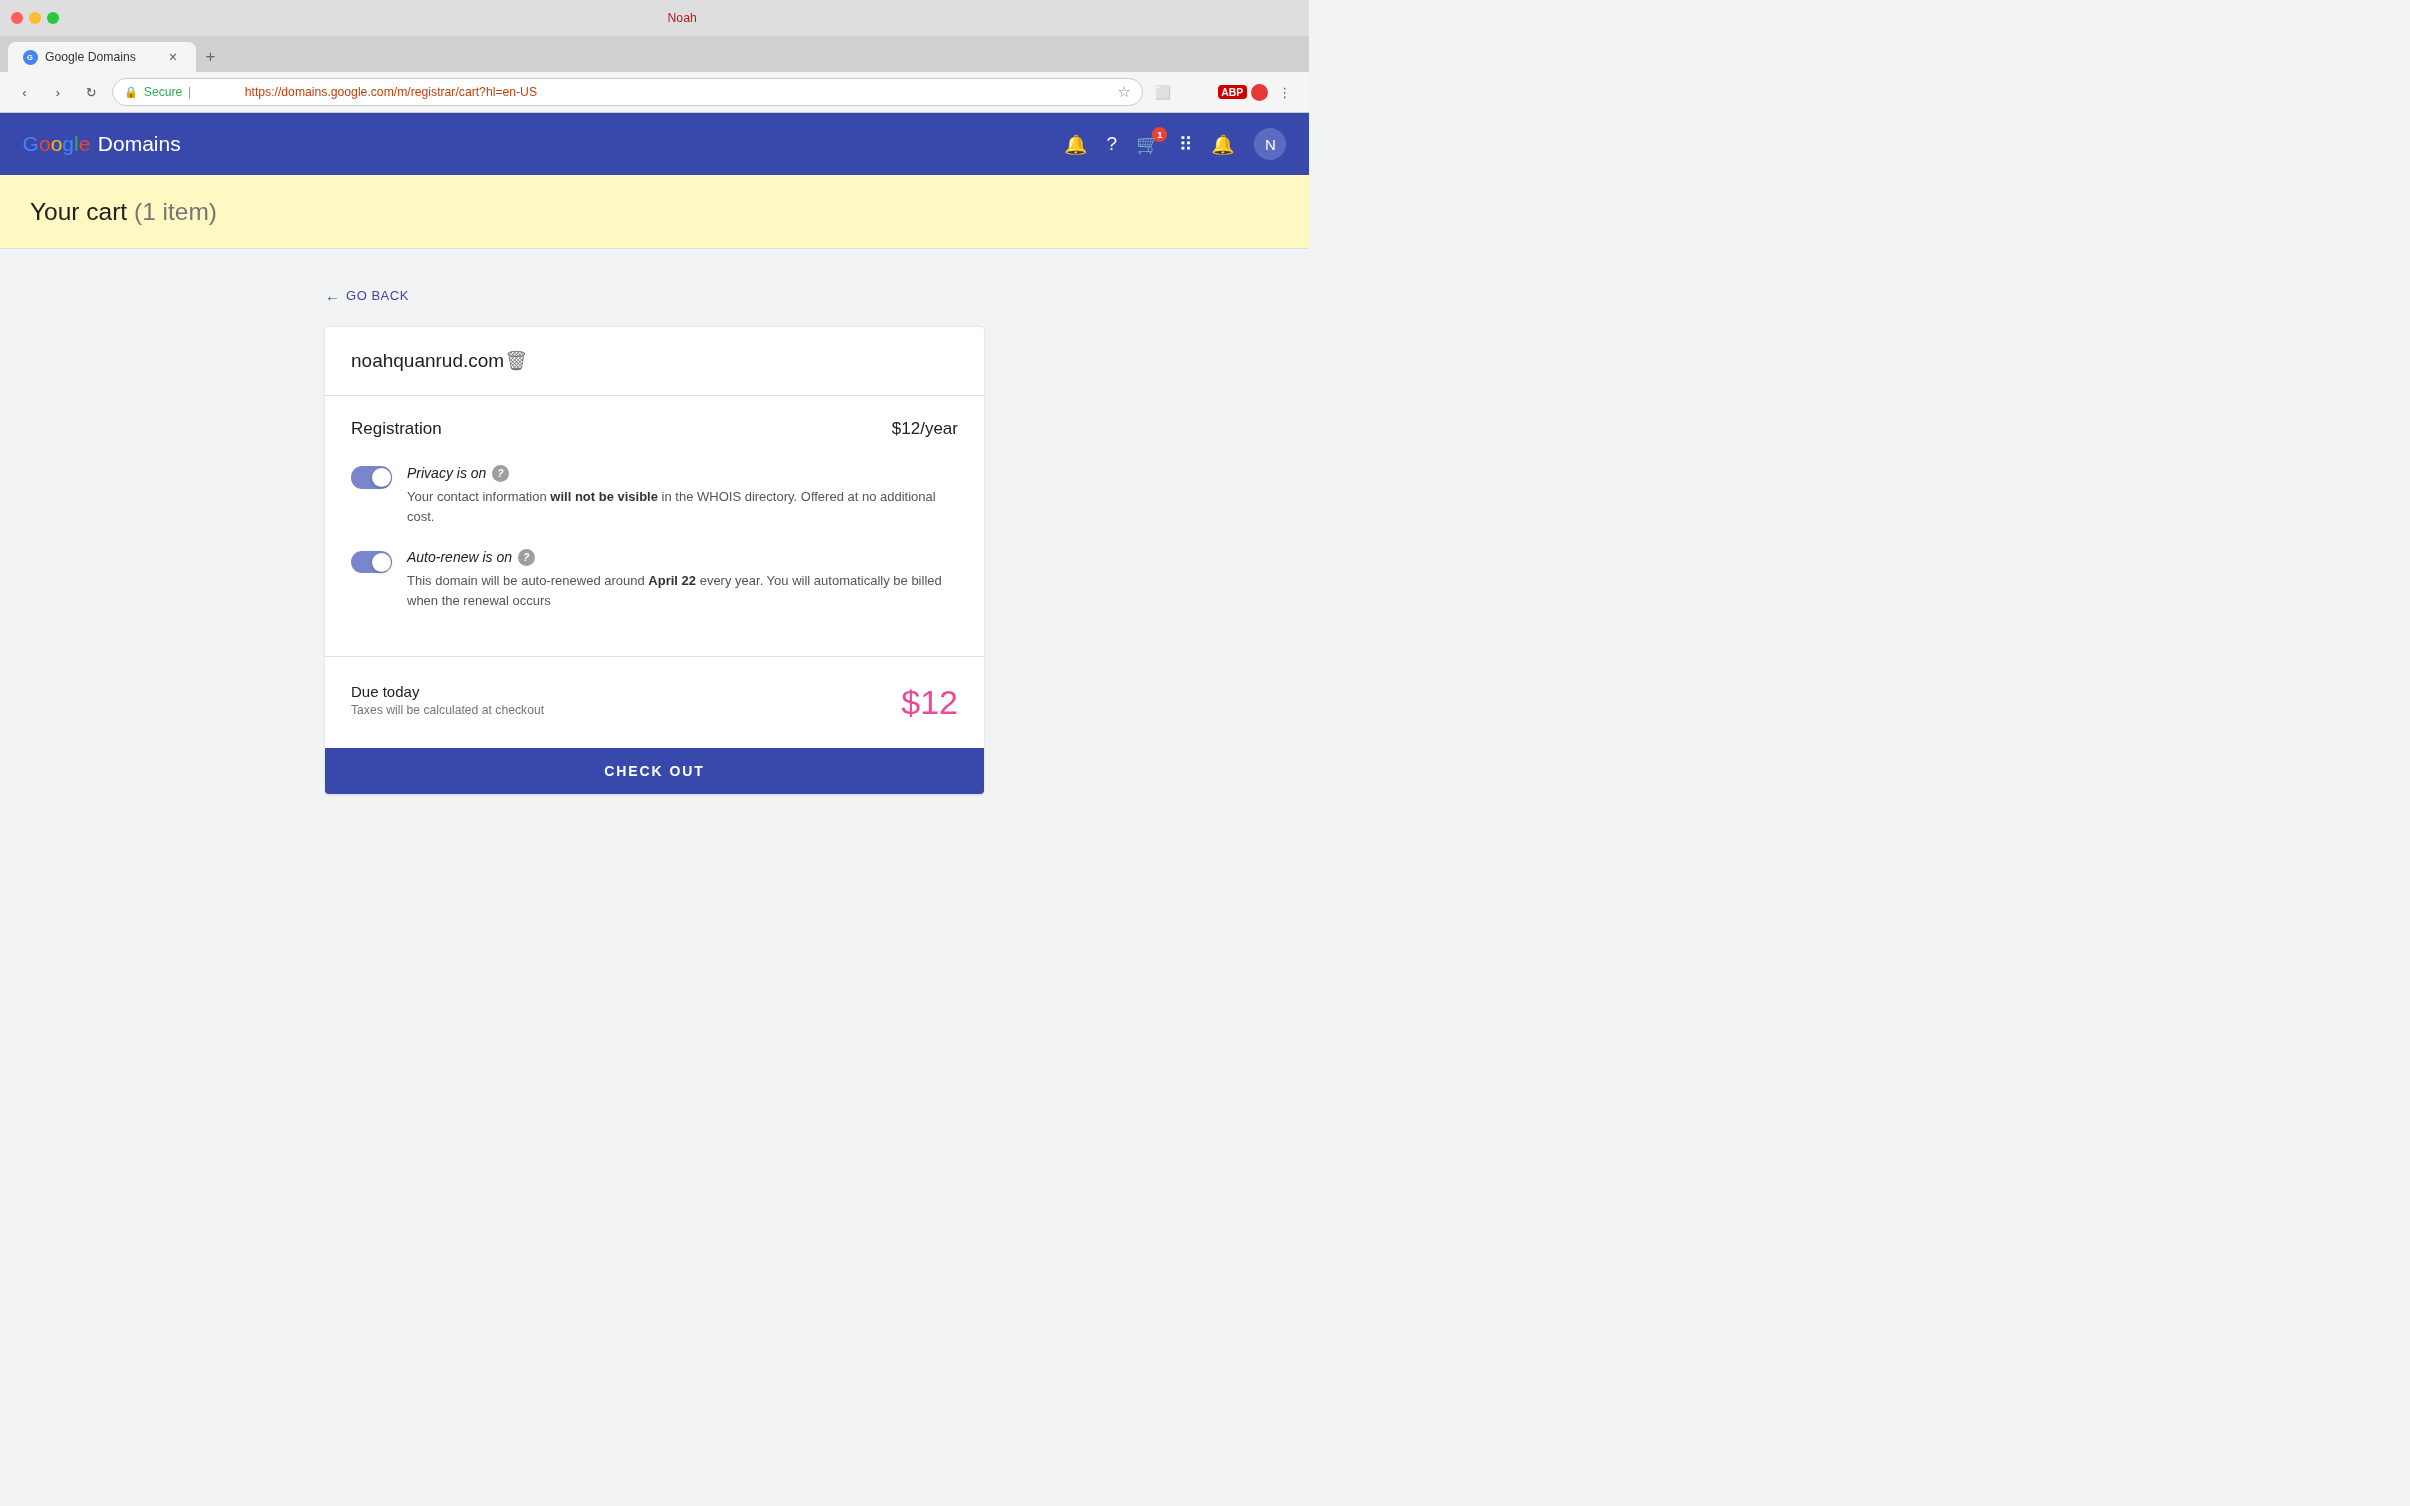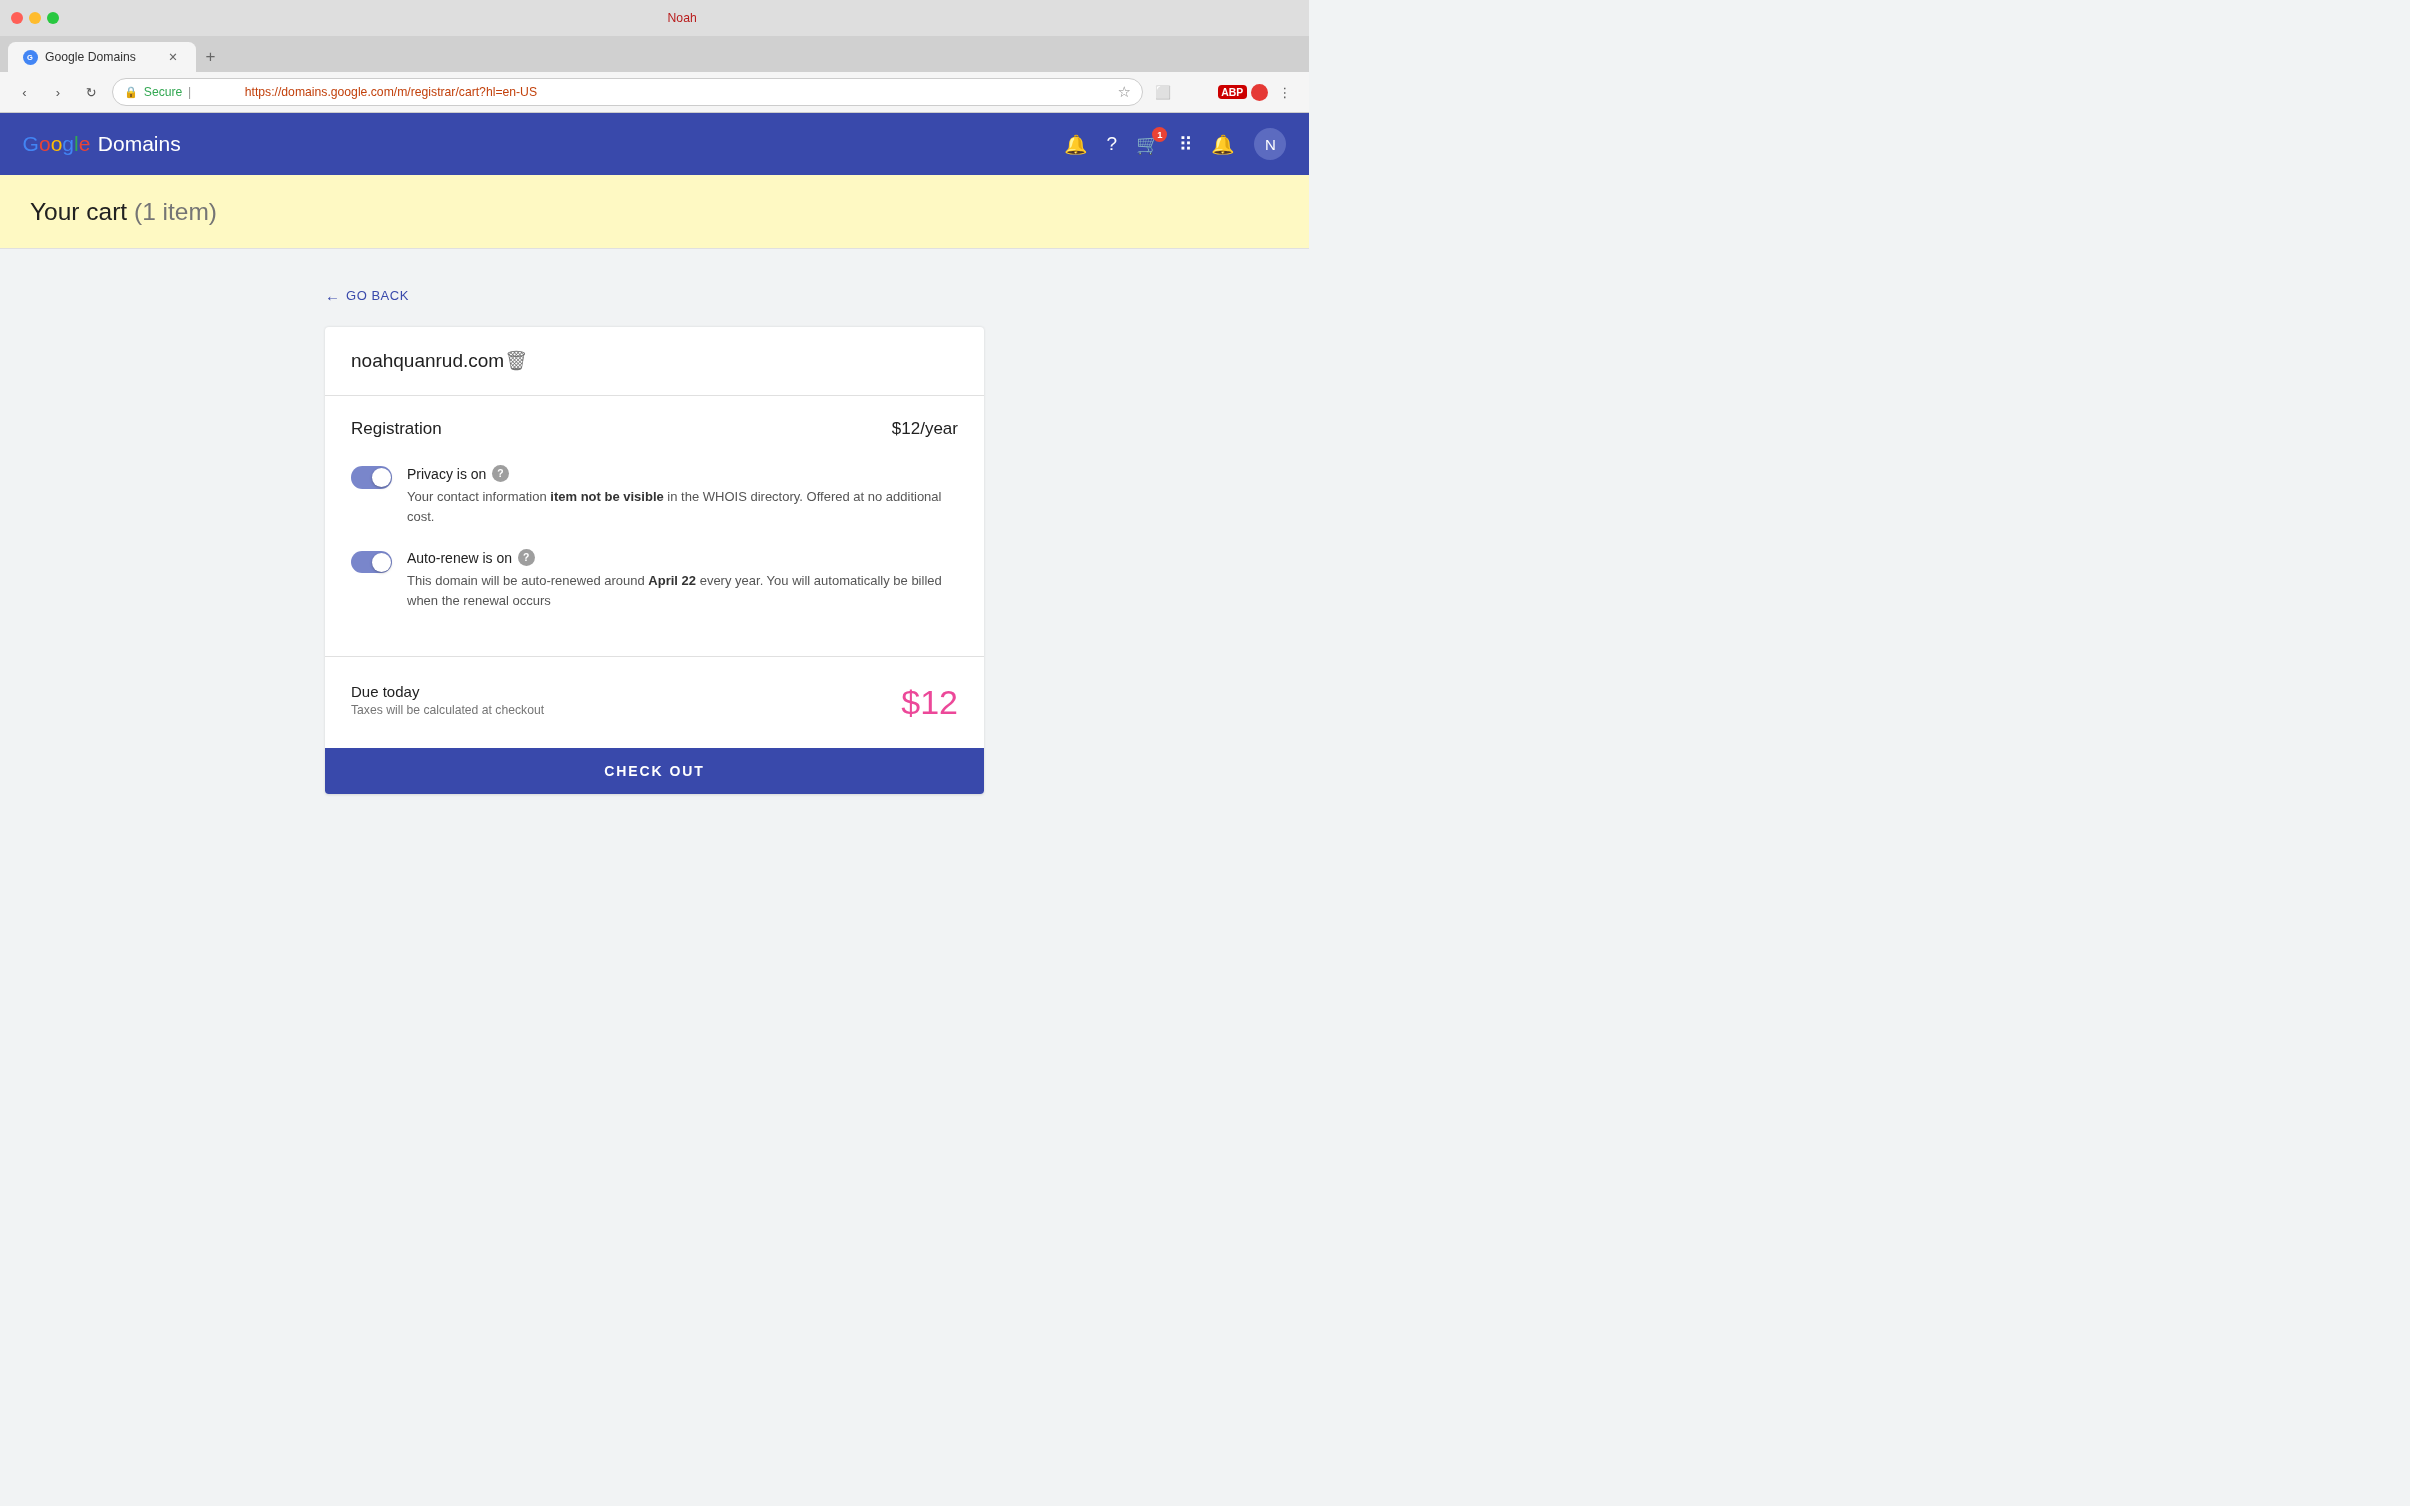--- a/index.html
+++ b/index.html
@@ -296,22 +296,23 @@
       left: 1.9px;
     }
     .toggle-info {
       flex: 1;
     }
     .toggle-title {
       font-size: 14px;
       color: #212121;
       margin-bottom: 5.6px;
       display: flex;
-      align-items: flex-end;
+      align-items: flex-start;
       gap: 5.6px;
+      font-style: italic;
     }
     .help-icon {
       width: 17px; height: 17px;
       border-radius: 50%;
       background: #9e9e9e;
       color: white;
       font-size: 10.4px;
       display: flex; align-items: center; justify-content: center;
       cursor: pointer;
       font-weight: 600;
@@ -459,21 +460,21 @@
             <div class="toggle-track on">
               <div class="toggle-thumb"></div>
             </div>
           </div>
           <div class="toggle-info">
             <div class="toggle-title">
               <span>Privacy is on</span>
               <div class="help-icon">?</div>
             </div>
             <p class="toggle-desc">
-              <span>Your contact information </span><strong class="bold-text">item not be visible</strong><span> in the WHOIS directory. Offered at no additional cost.</span>
+              <span>Your contact information </span><strong class="bold-text">will not be visible</strong><span> in the WHOIS directory. Offered at no additional cost.</span>
             </p>
           </div>
         </div>
 
         <div class="toggle-row">
           <div class="toggle-switch">
             <div class="toggle-track on">
               <div class="toggle-thumb"></div>
             </div>
           </div>

